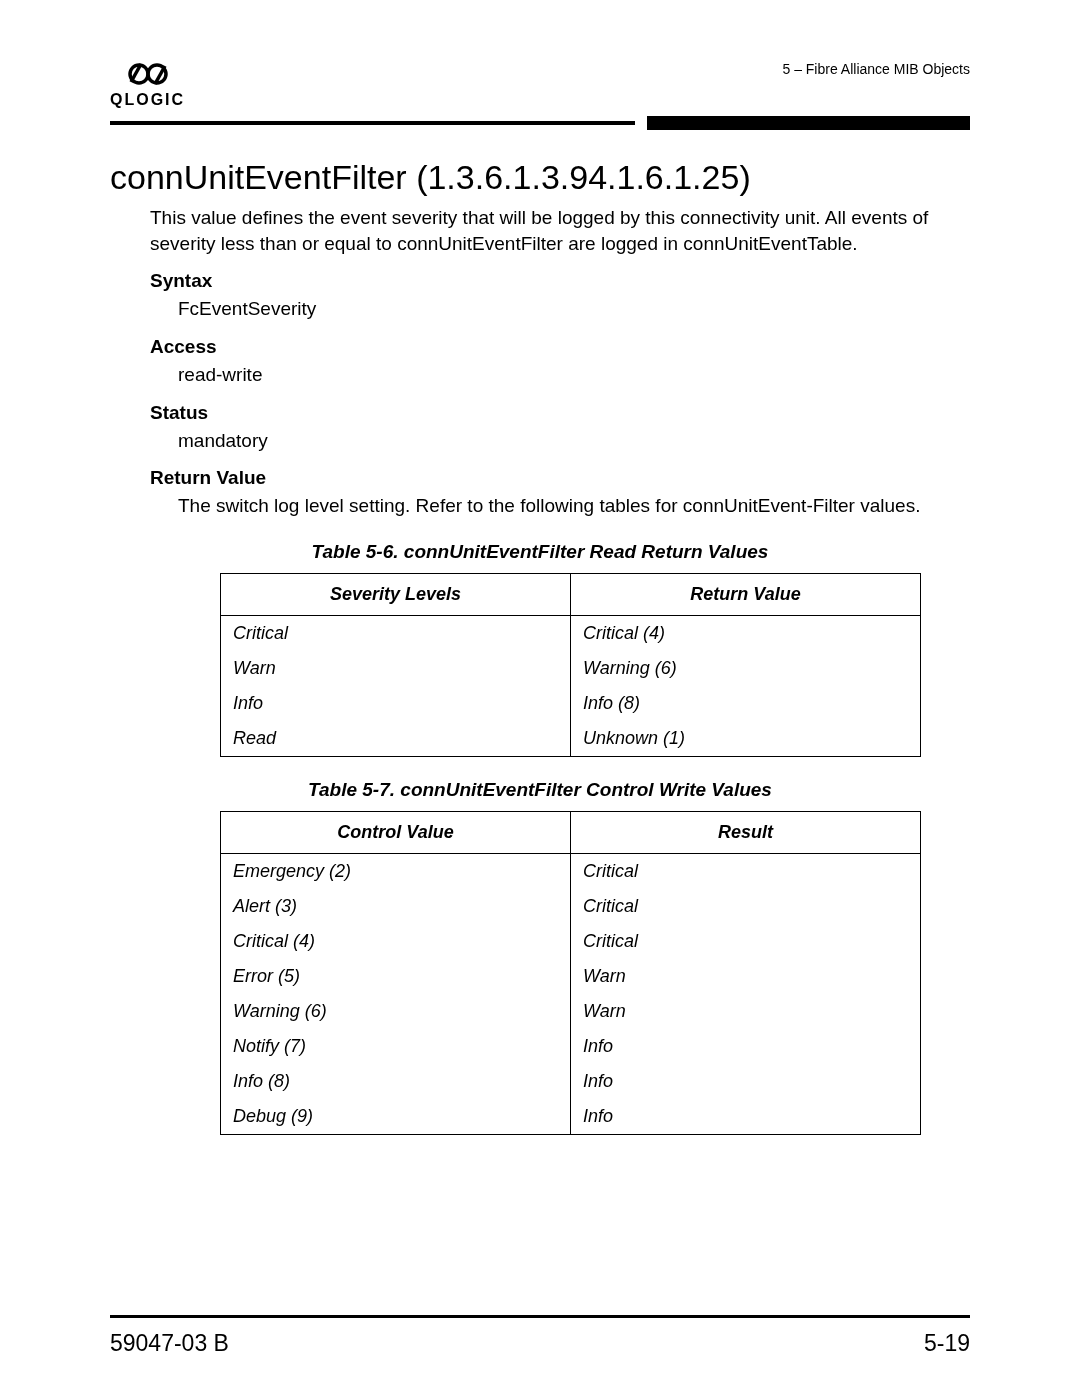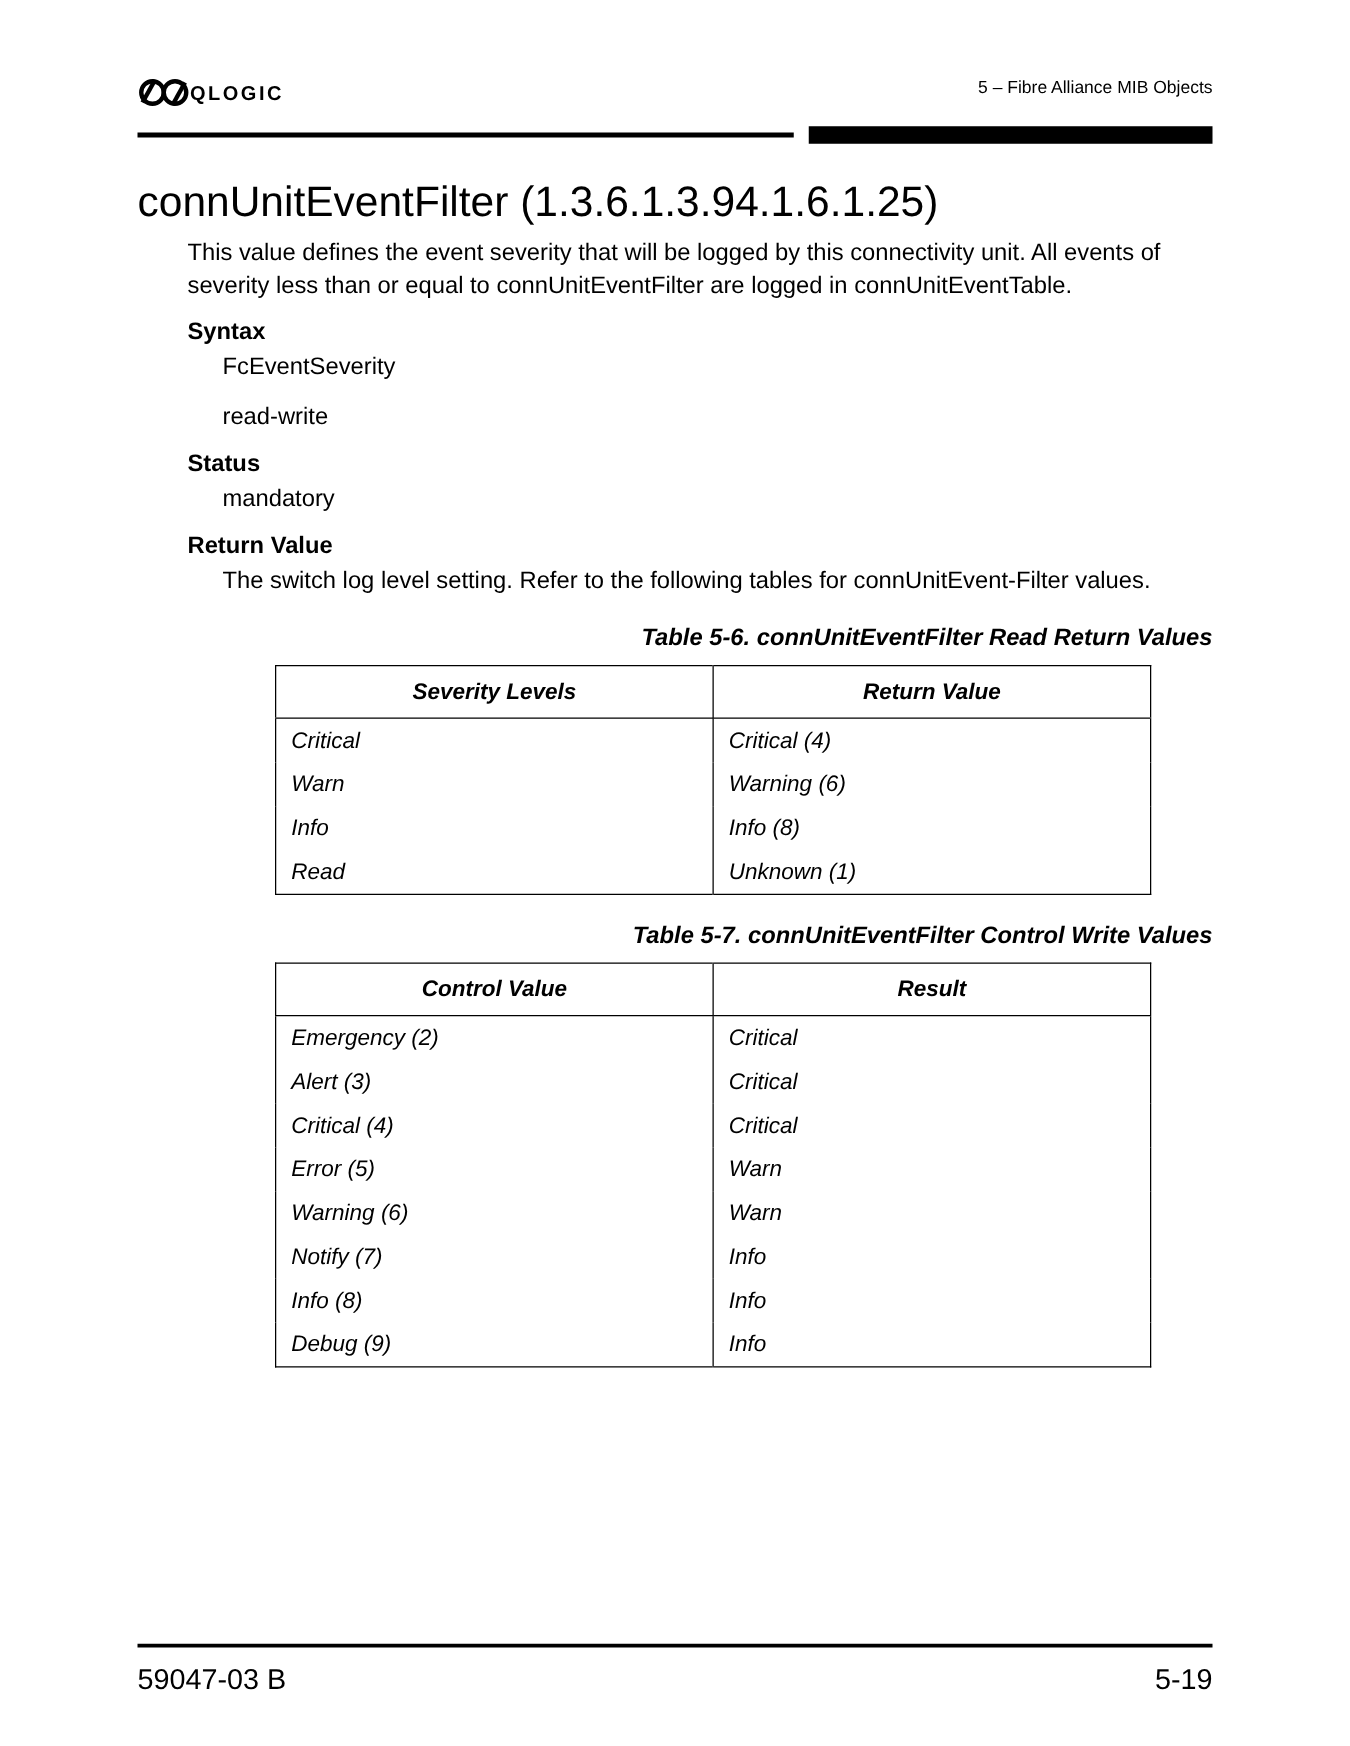--- a/index.html
+++ b/index.html
@@ -16,21 +16,21 @@
       padding: 55px 110px 40px 110px;
     }
     .header {
       display: flex;
       justify-content: space-between;
       align-items: flex-start;
       padding-bottom: 8px;
     }
     .logo-block {
       display: flex;
-      flex-direction: row;
+      flex-direction: column;
       align-items: center;
       padding-top: 5px;
     }
     .logo-icon {
       font-size: 30px;
       font-weight: bold;
       letter-spacing: -3px;
       line-height: 1;
     }
     .logo-text {
@@ -85,21 +85,21 @@
     .field-value {
       font-size: 19px;
       margin-left: 68px;
       margin-bottom: 14px;
       line-height: 1.35;
     }
     .table-caption {
       font-size: 19px;
       font-weight: bold;
       font-style: italic;
-      text-align: right;
+      text-align: center;
       margin-top: 22px;
       margin-bottom: 10px;
     }
     .data-table {
       margin-left: 110px;
       margin-right: 20px;
       border: 1.5px solid #000;
       border-collapse: collapse;
       font-style: italic;
     }
@@ -167,20 +167,21 @@
 
 <div class="content">
   <h2 class="section-heading">connUnitEventFilter (1.3.6.1.3.94.1.6.1.25)</h2>
   <p class="section-desc">This value defines the event severity that will be logged by this connectivity unit. All events of severity less than or equal to connUnitEventFilter are logged in connUnitEventTable.</p>
 
   <div>
     <div class="field-label">Syntax</div>
     <div class="field-value">FcEventSeverity</div>
   </div>
   <div>
+    <div class="field-label">Access</div>
     <div class="field-value">read-write</div>
   </div>
   <div>
     <div class="field-label">Status</div>
     <div class="field-value">mandatory</div>
   </div>
   <div>
     <div class="field-label">Return Value</div>
     <div class="field-value">The switch log level setting. Refer to the following tables for connUnitEvent-Filter values.</div>
   </div>

